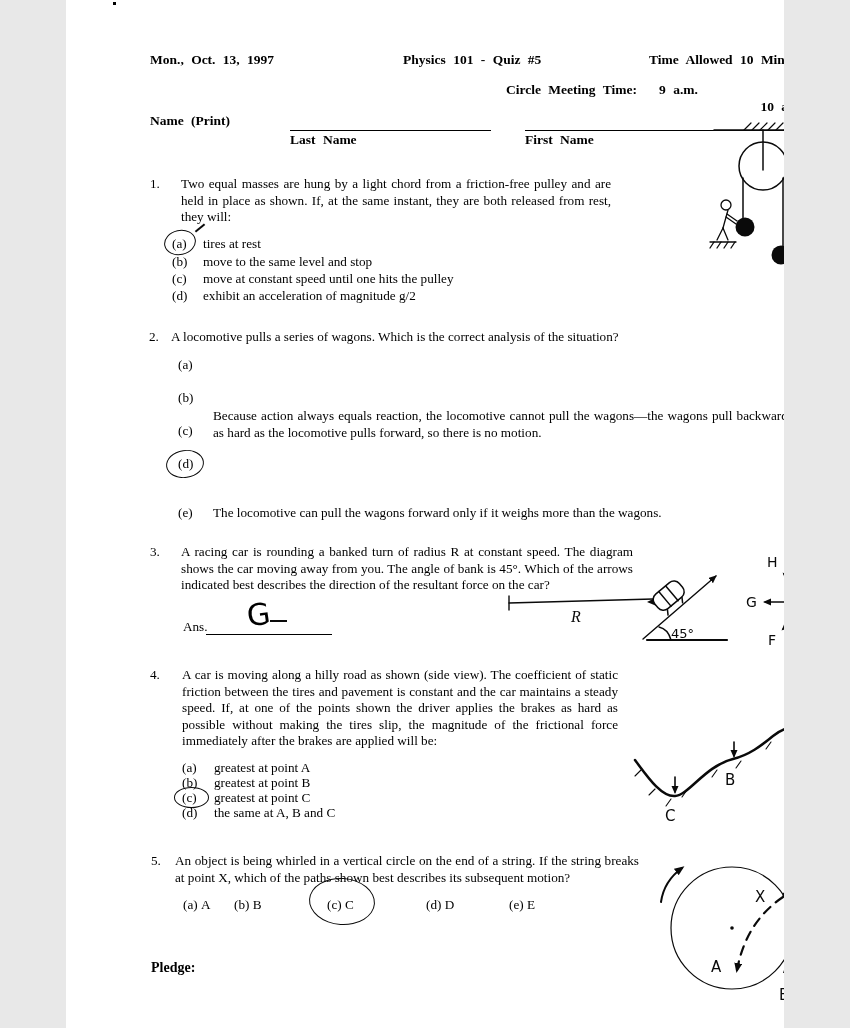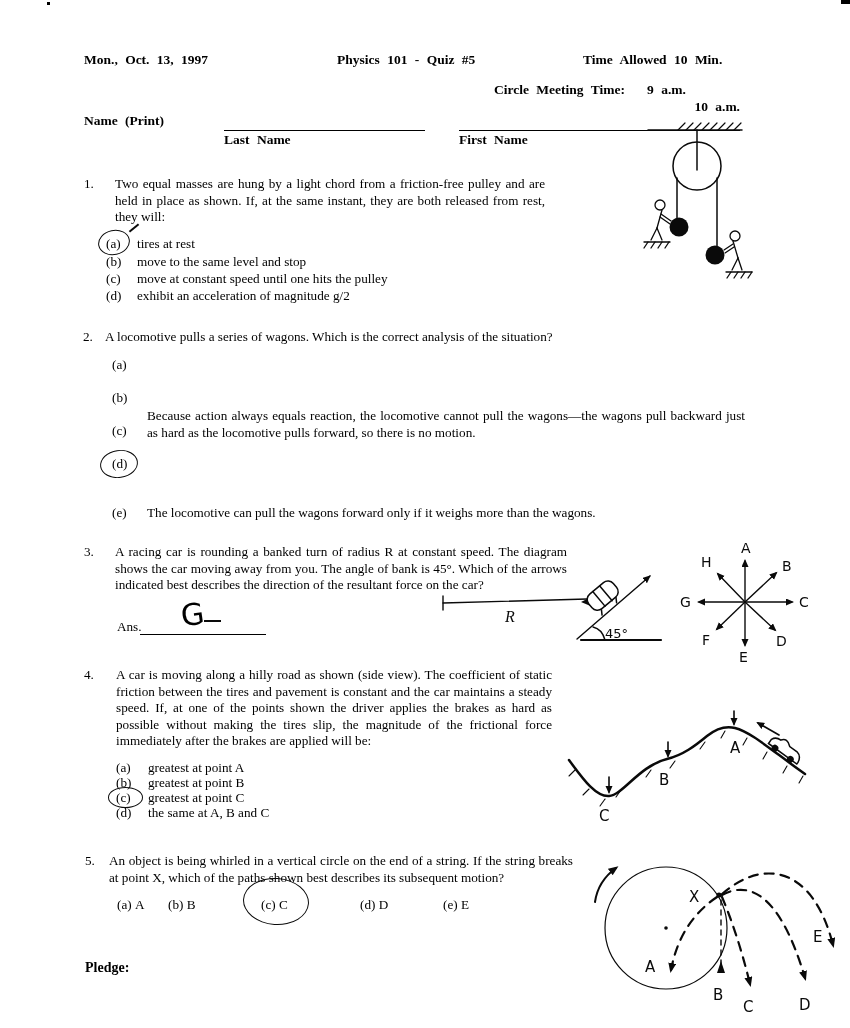--- a/index.html
+++ b/index.html
@@ -1,17 +1,17 @@
 <!DOCTYPE html>
 <html><head>
 <meta charset="utf-8">
 <style>
   * { margin:0; padding:0; box-sizing:border-box; }
   html,body { background:#e8e8e8; }
-  .page { position:relative; width:850px; height:1028px; background:#ffffff;
+  .page { position:relative; width:718px; height:1028px; background:#ffffff;
           font-family:"Liberation Serif", serif; color:#000; overflow:hidden; margin:0 auto; }
   .abs { position:absolute; }
   .hb  { font-weight:bold; font-size:13.5px; word-spacing:4px; white-space:nowrap; }
   .t   { font-size:13.2px; line-height:16.6px; }
   .jt  { text-align:justify; }
   .ol  { font-size:13.2px; white-space:nowrap; }
   .ul  { border-bottom:1.6px solid #000; }
   .cmark { border:1.8px solid #0a0a0a; border-radius:50%; }
   .hand { font-family:"DejaVu Sans", sans-serif; }
   svg { overflow:visible; }
@@ -24,21 +24,21 @@
 
 <div class="page">
 
   <div class="abs artifact" style="left:47px;top:2px;width:3px;height:3px"></div>
   <div class="abs artifact" style="left:841px;top:0;width:9px;height:4px"></div>
 
   <span class="abs hb" style="left:84px;top:52px">Mon.,  Oct.  13,  1997</span>
   <span class="abs hb" style="left:337px;top:52px">Physics  101  -  Quiz  #5</span>
   <span class="abs hb" style="left:583px;top:52px">Time  Allowed  10  Min.</span>
 
-  <div class="abs hb" style="left:440px;top:82px;width:300px;text-align:center">
+  <div class="abs hb" style="left:440px;top:82px;width:300px;text-align:left">
     <span>Circle  Meeting  Time:</span>&nbsp;&nbsp;
     <span>9  a.m.</span>
   </div>
   <div class="abs hb" style="left:440px;top:99px;width:300px;text-align:right">
     <span>10  a.m.</span>
   </div>
 
   <span class="abs hb" style="left:84px;top:113px">Name  (Print)</span>
   <div class="abs ul" style="left:224px;top:117px;width:201px;height:14px"></div>
   <span class="abs hb" style="left:224px;top:132px">Last  Name</span>

